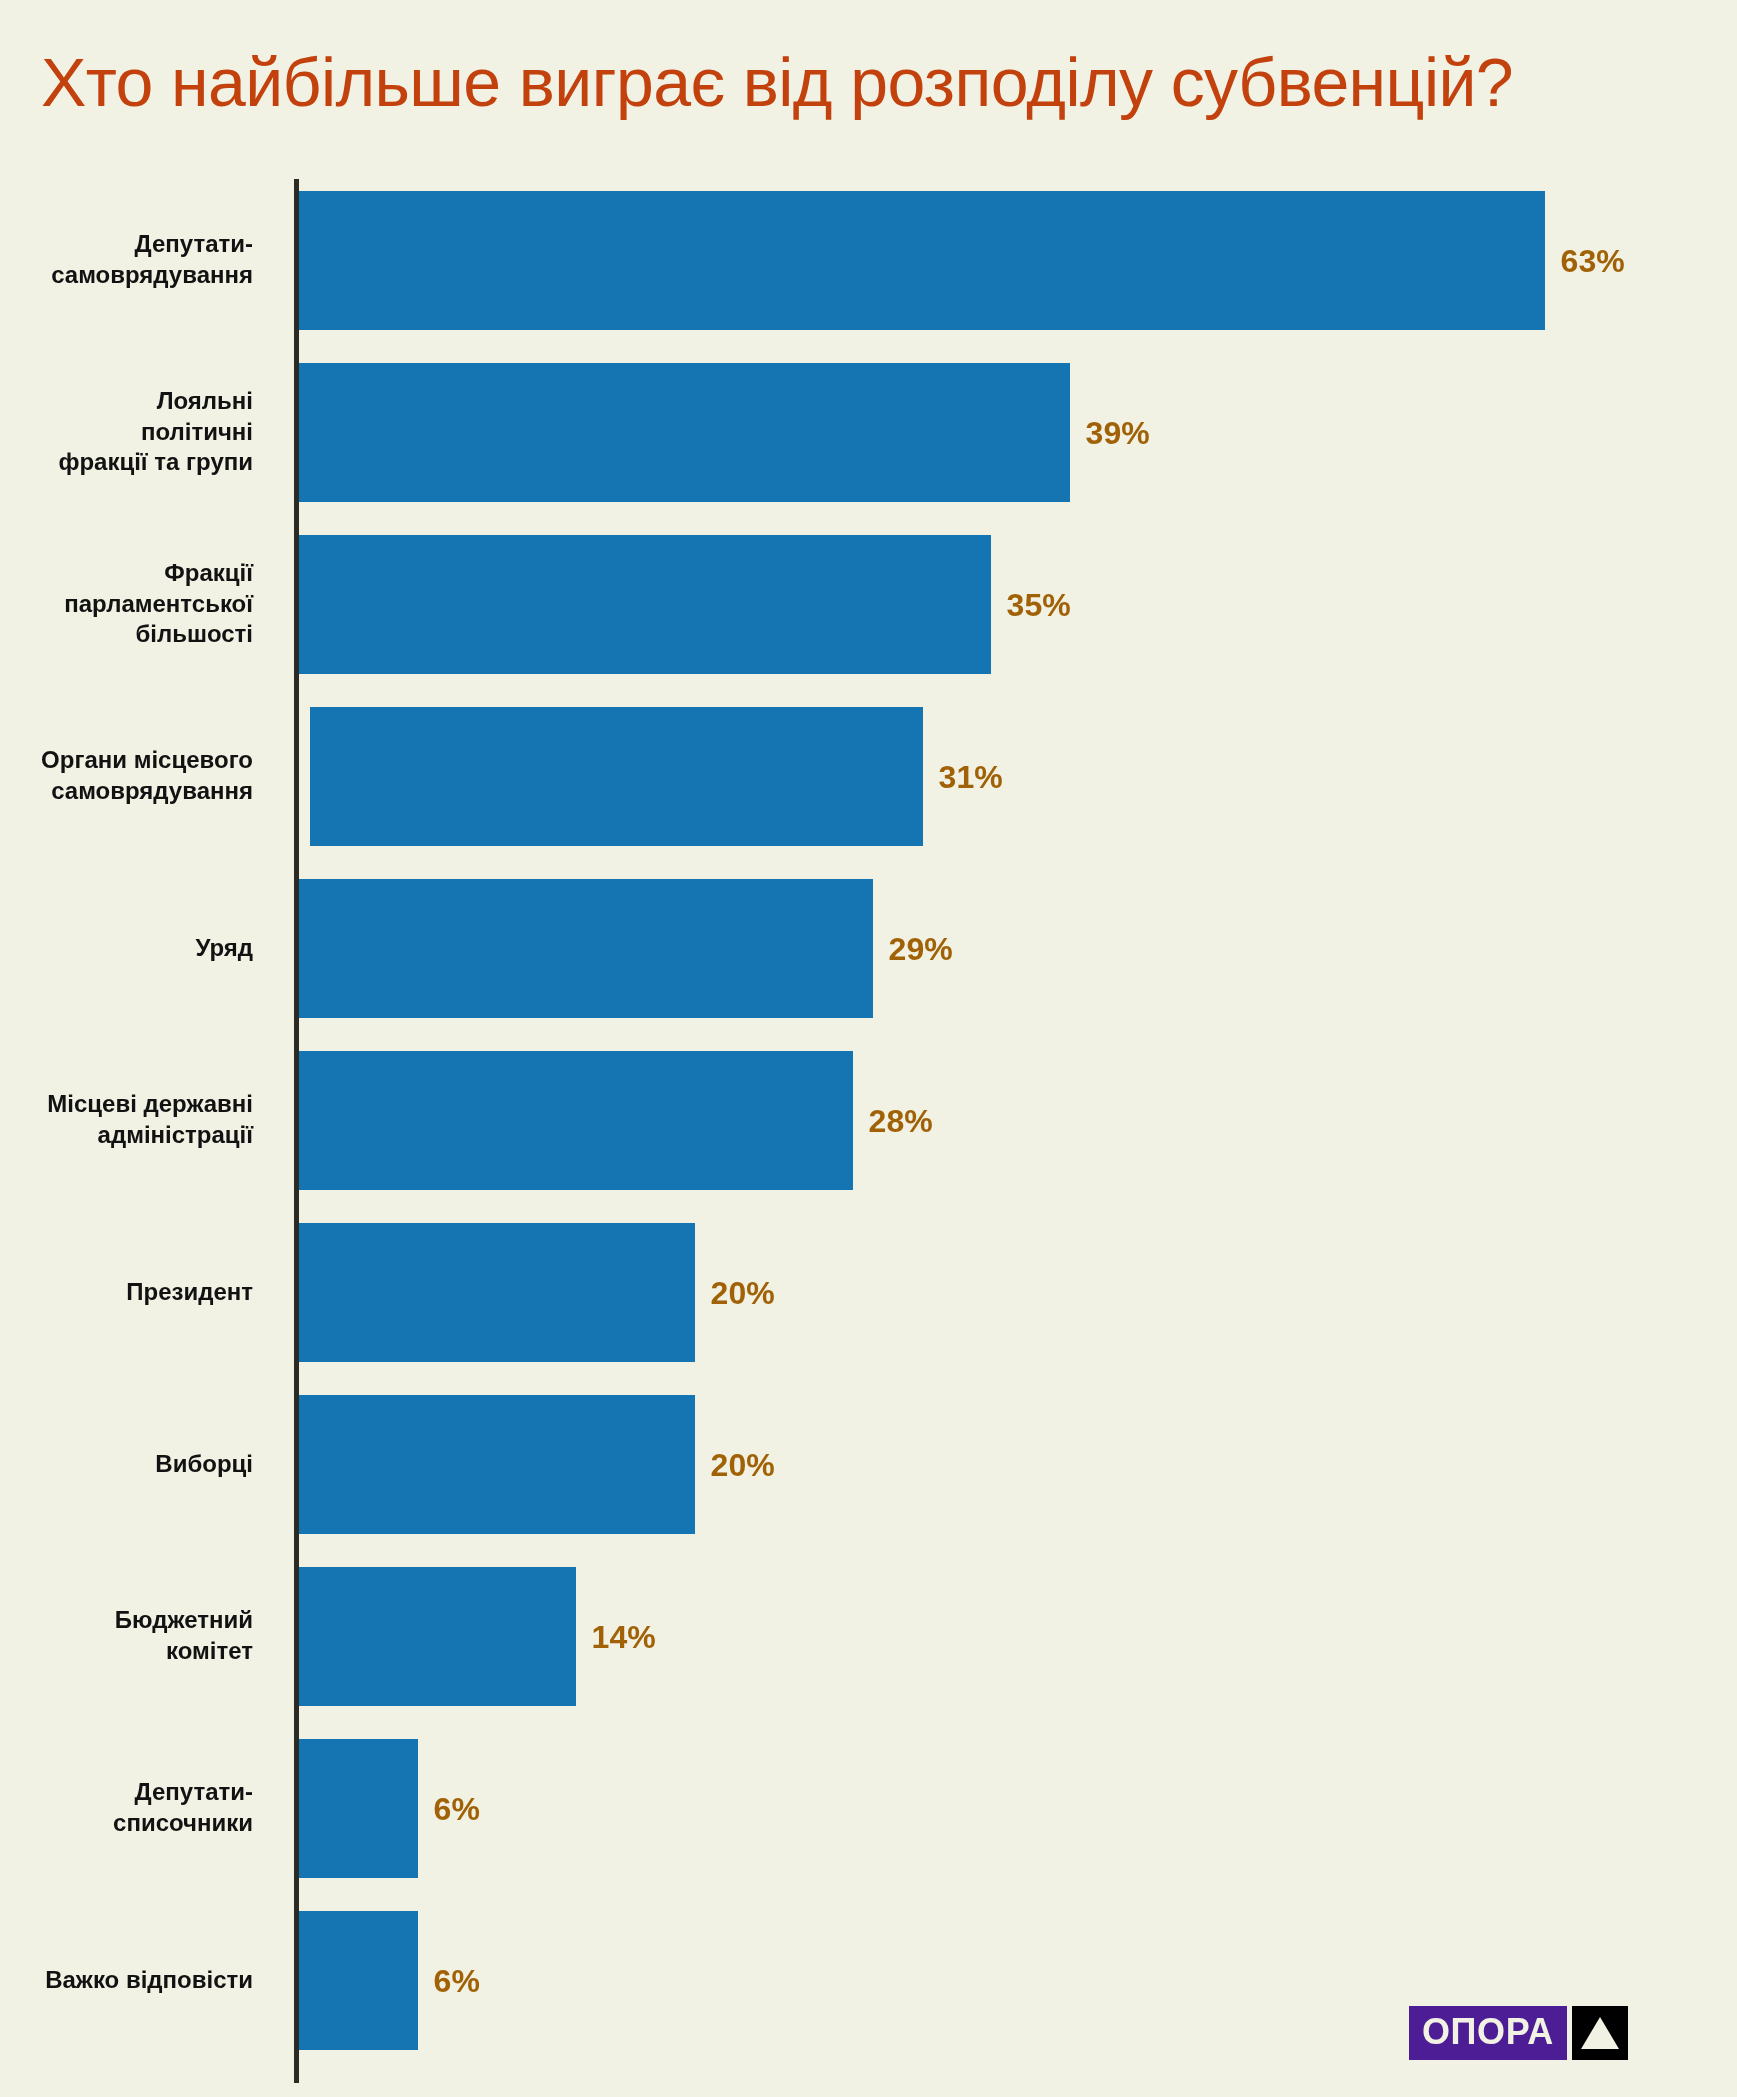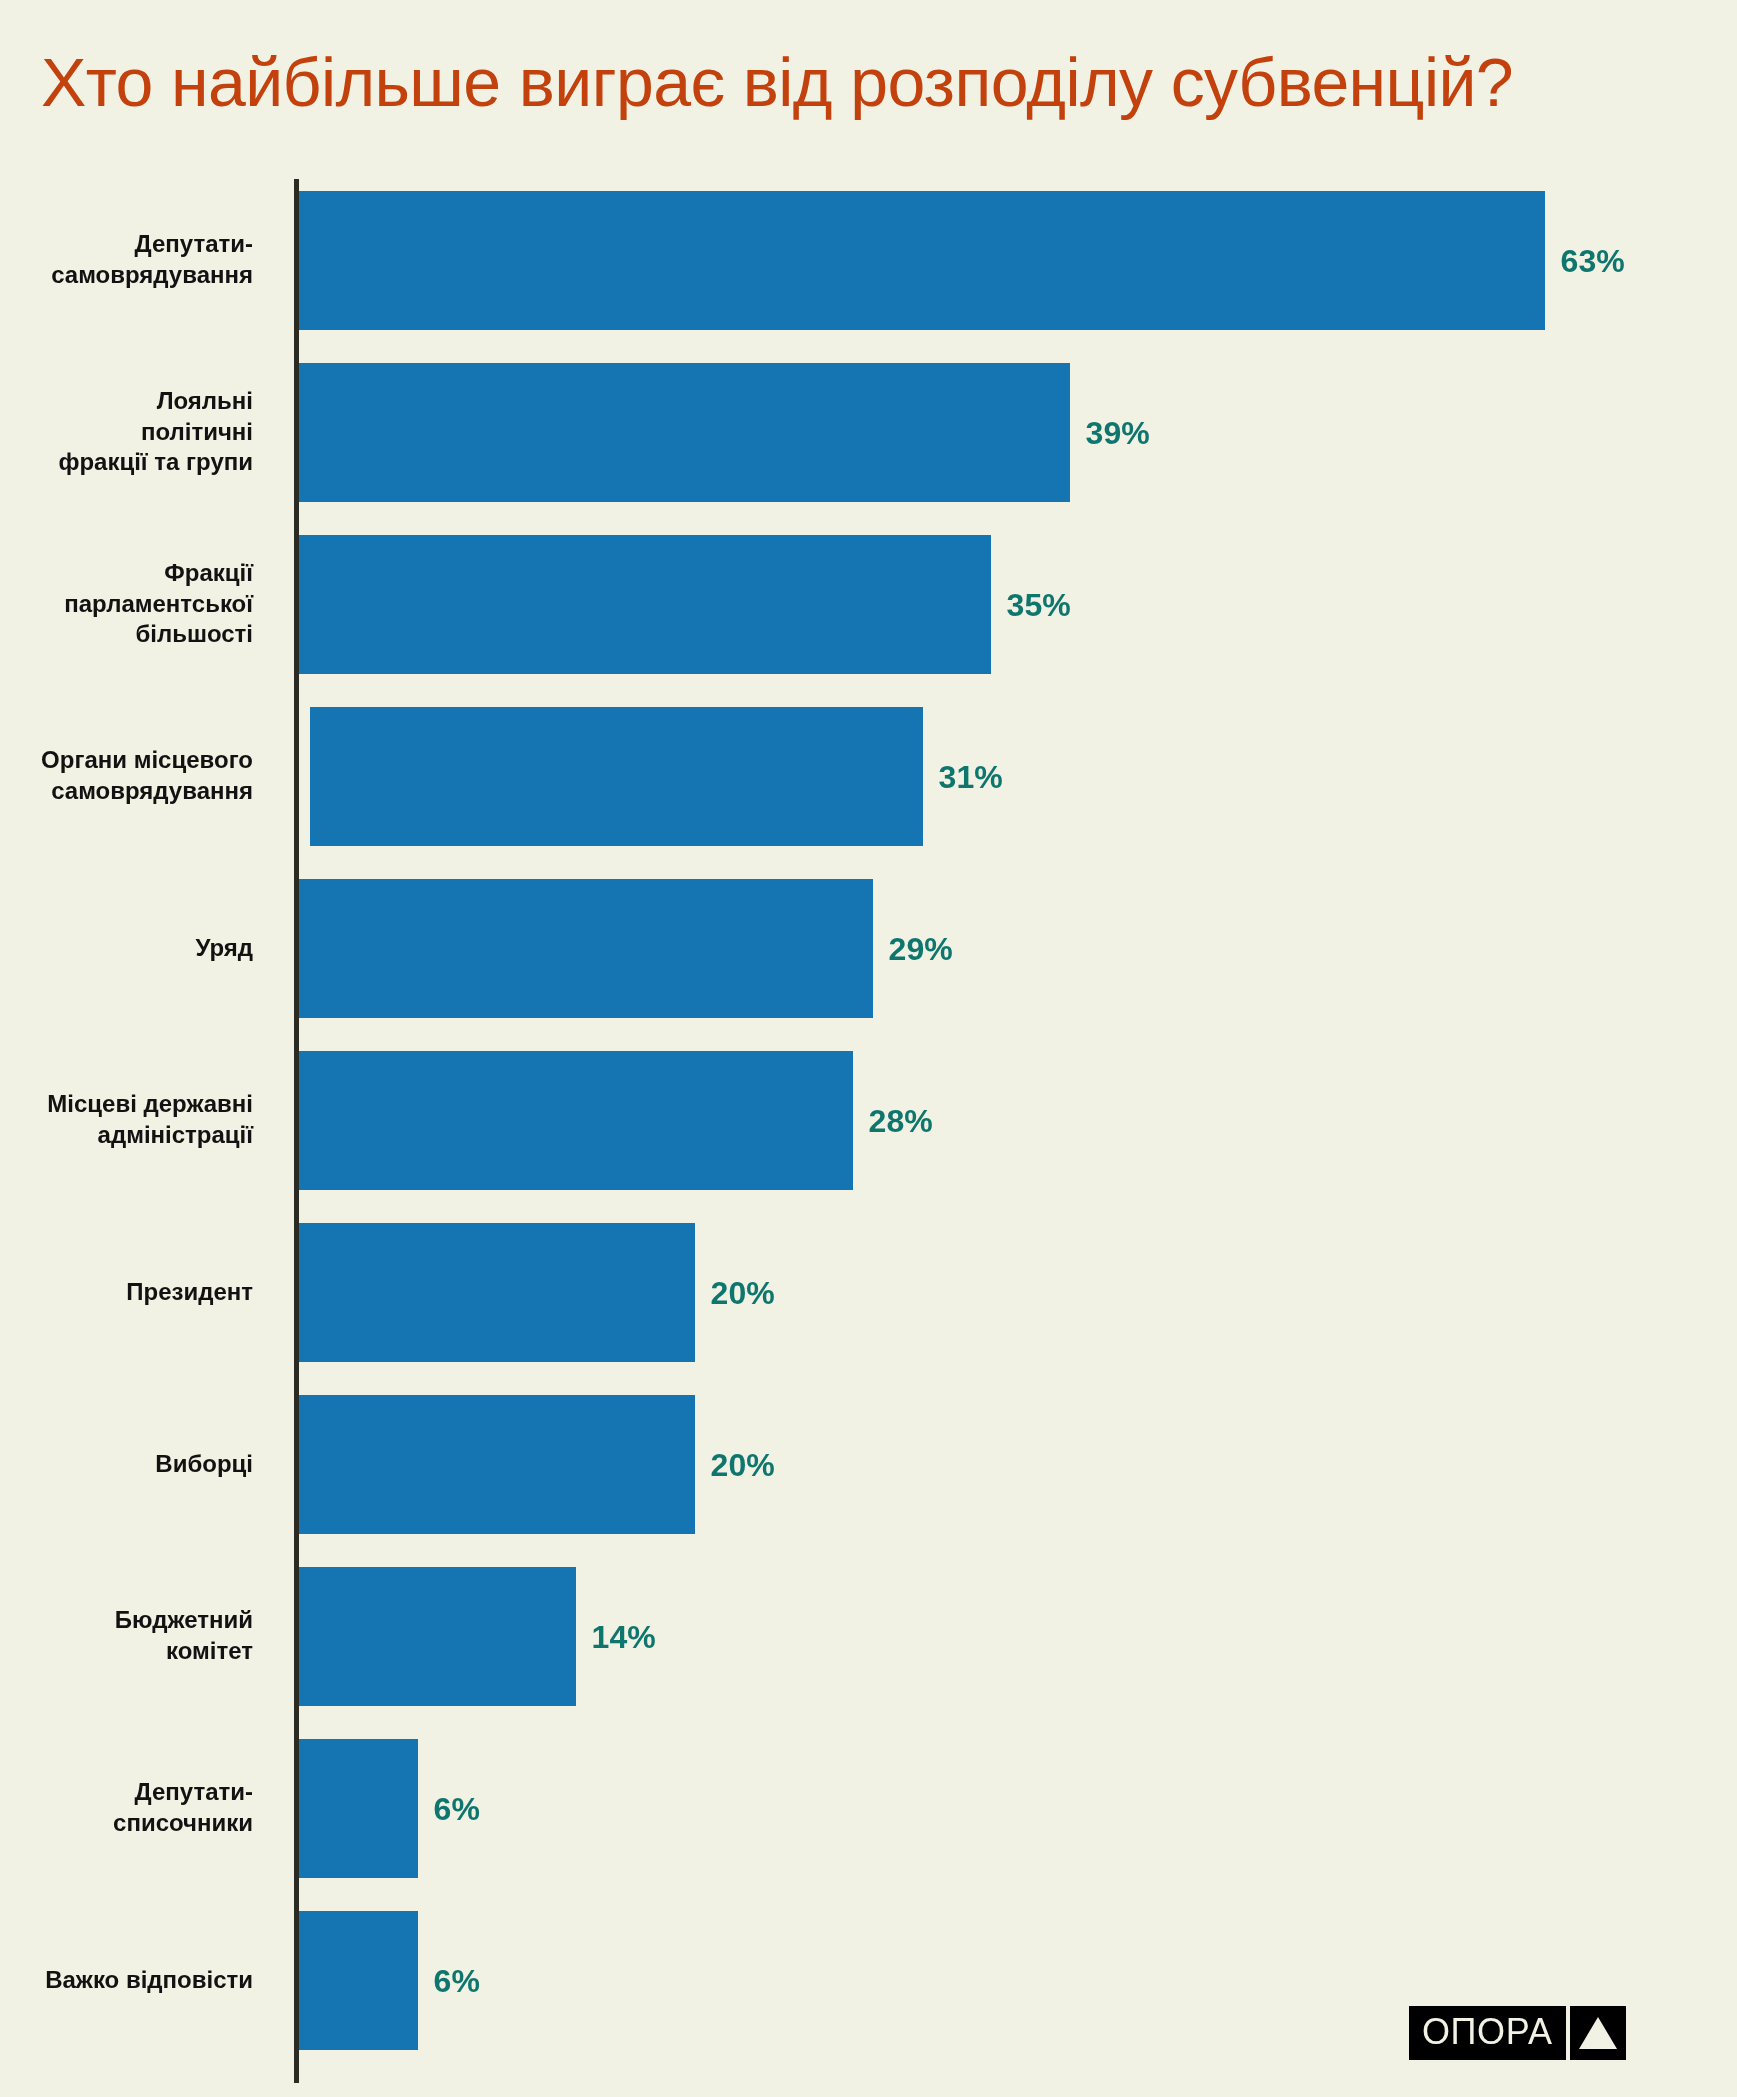--- a/index.html
+++ b/index.html
@@ -95,37 +95,37 @@
   }
 
   .bar-value {
     position: absolute;
     top: 50%;
     transform: translateY(-50%);
     left: 100%;
     margin-left: 15.6px;
     font-size: 32px;
     font-weight: bold;
-    color: #0f766e;
+    color: #a16207;
     white-space: nowrap;
   }
 
   .logo {
     position: absolute;
     left: 1409px;
     top: 2006px;
     display: flex;
     align-items: stretch;
     gap: 4.8px;
   }
   .logo-word {
-    background: #000000;
+    background: #4c1d95;
     color: #f1f1e4;
     font-size: 36px;
-    font-weight: normal;
+    font-weight: bold;
     letter-spacing: 0.6px;
     padding: 8.4px 13px 9.6px 13px;
     line-height: 1;
   }
   .logo-mark {
     background: #000000;
     width: 56px;
     display: flex;
     align-items: center;
     justify-content: center;

